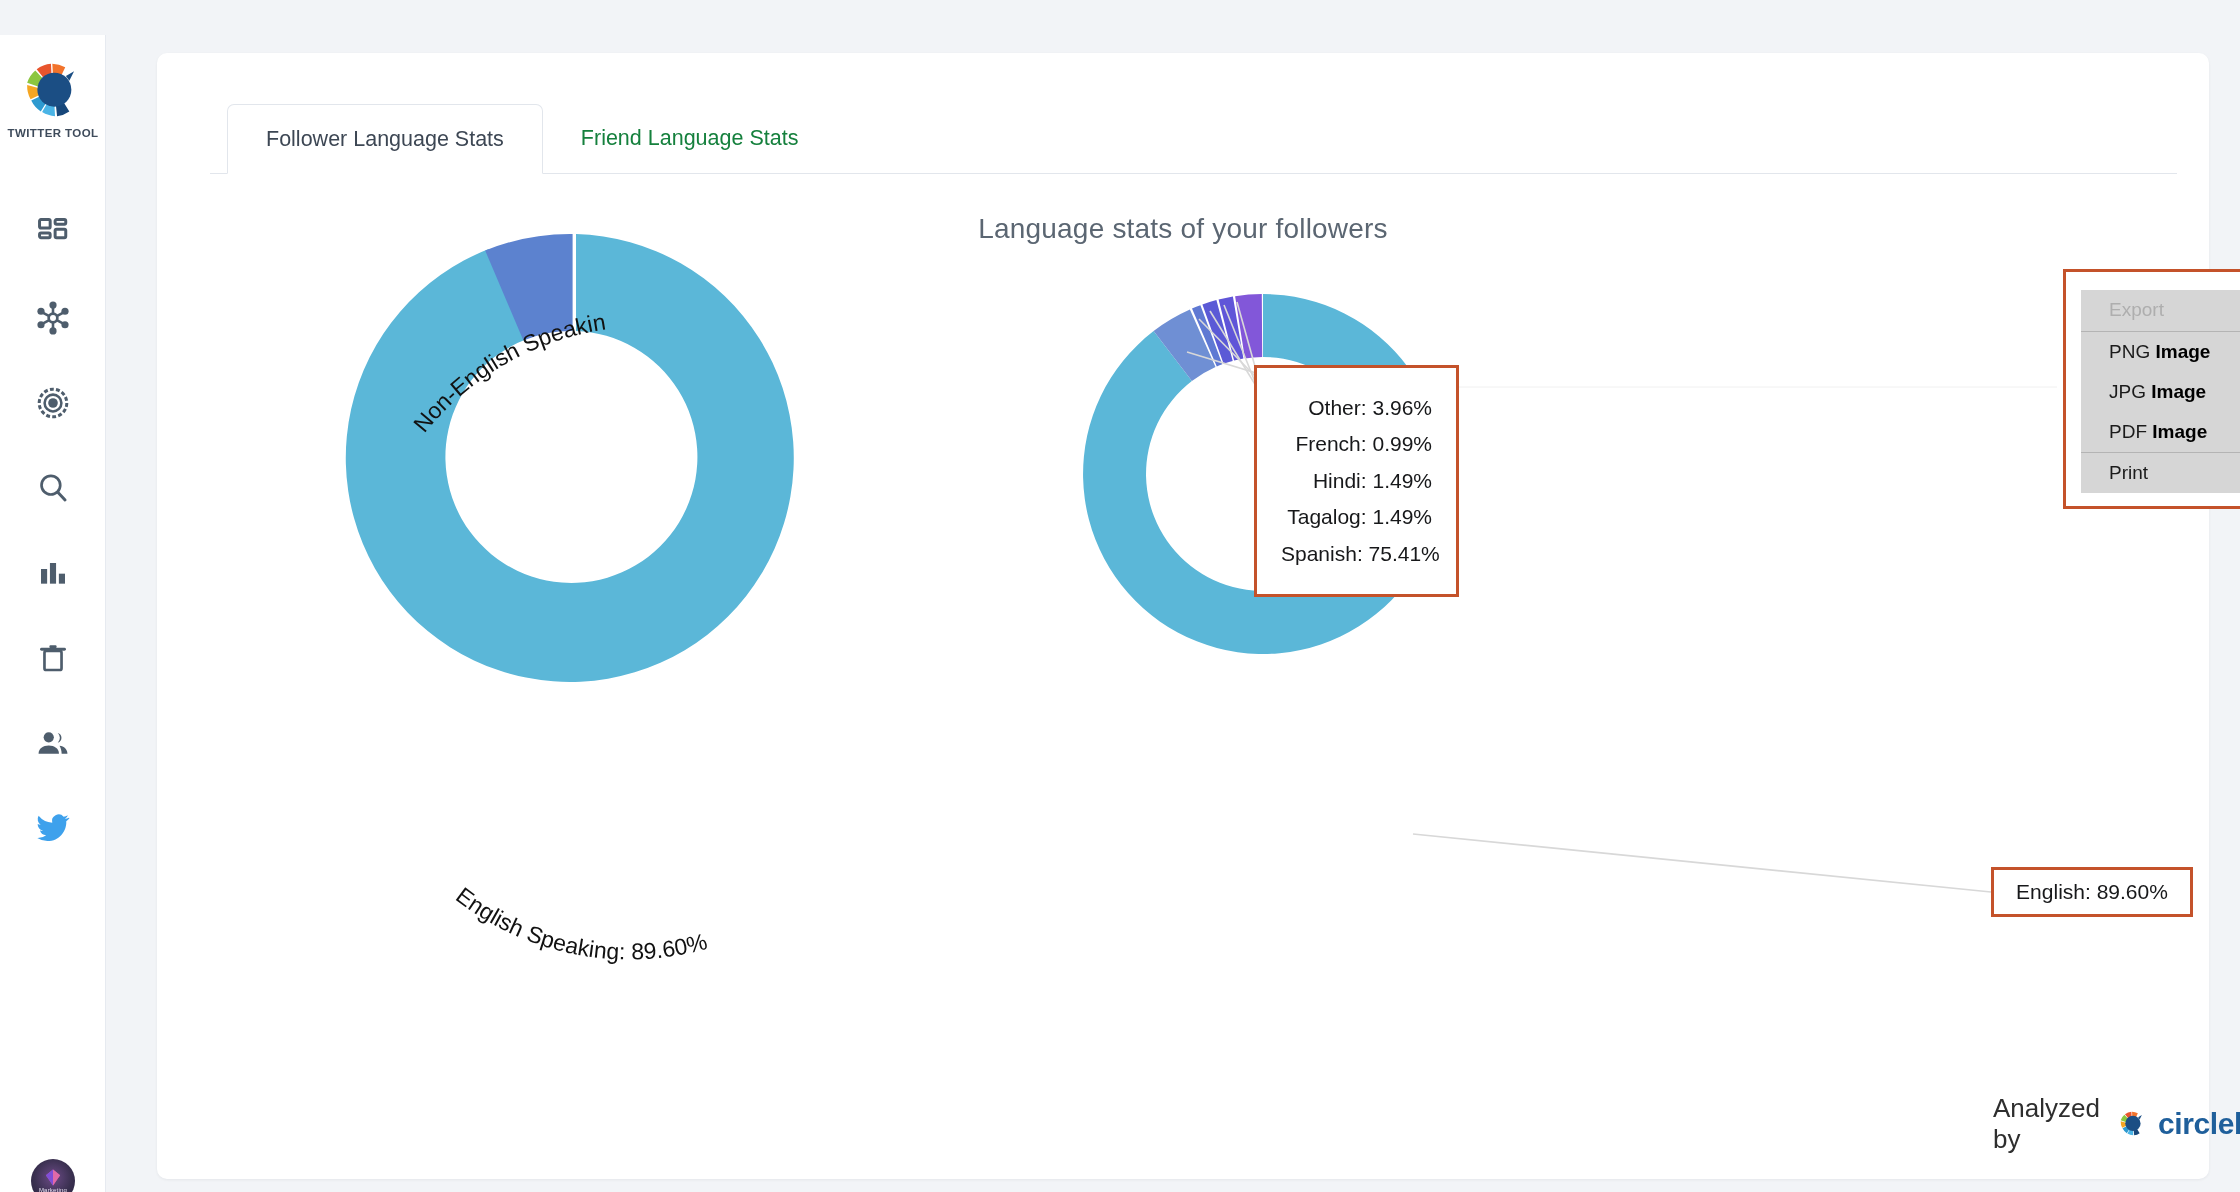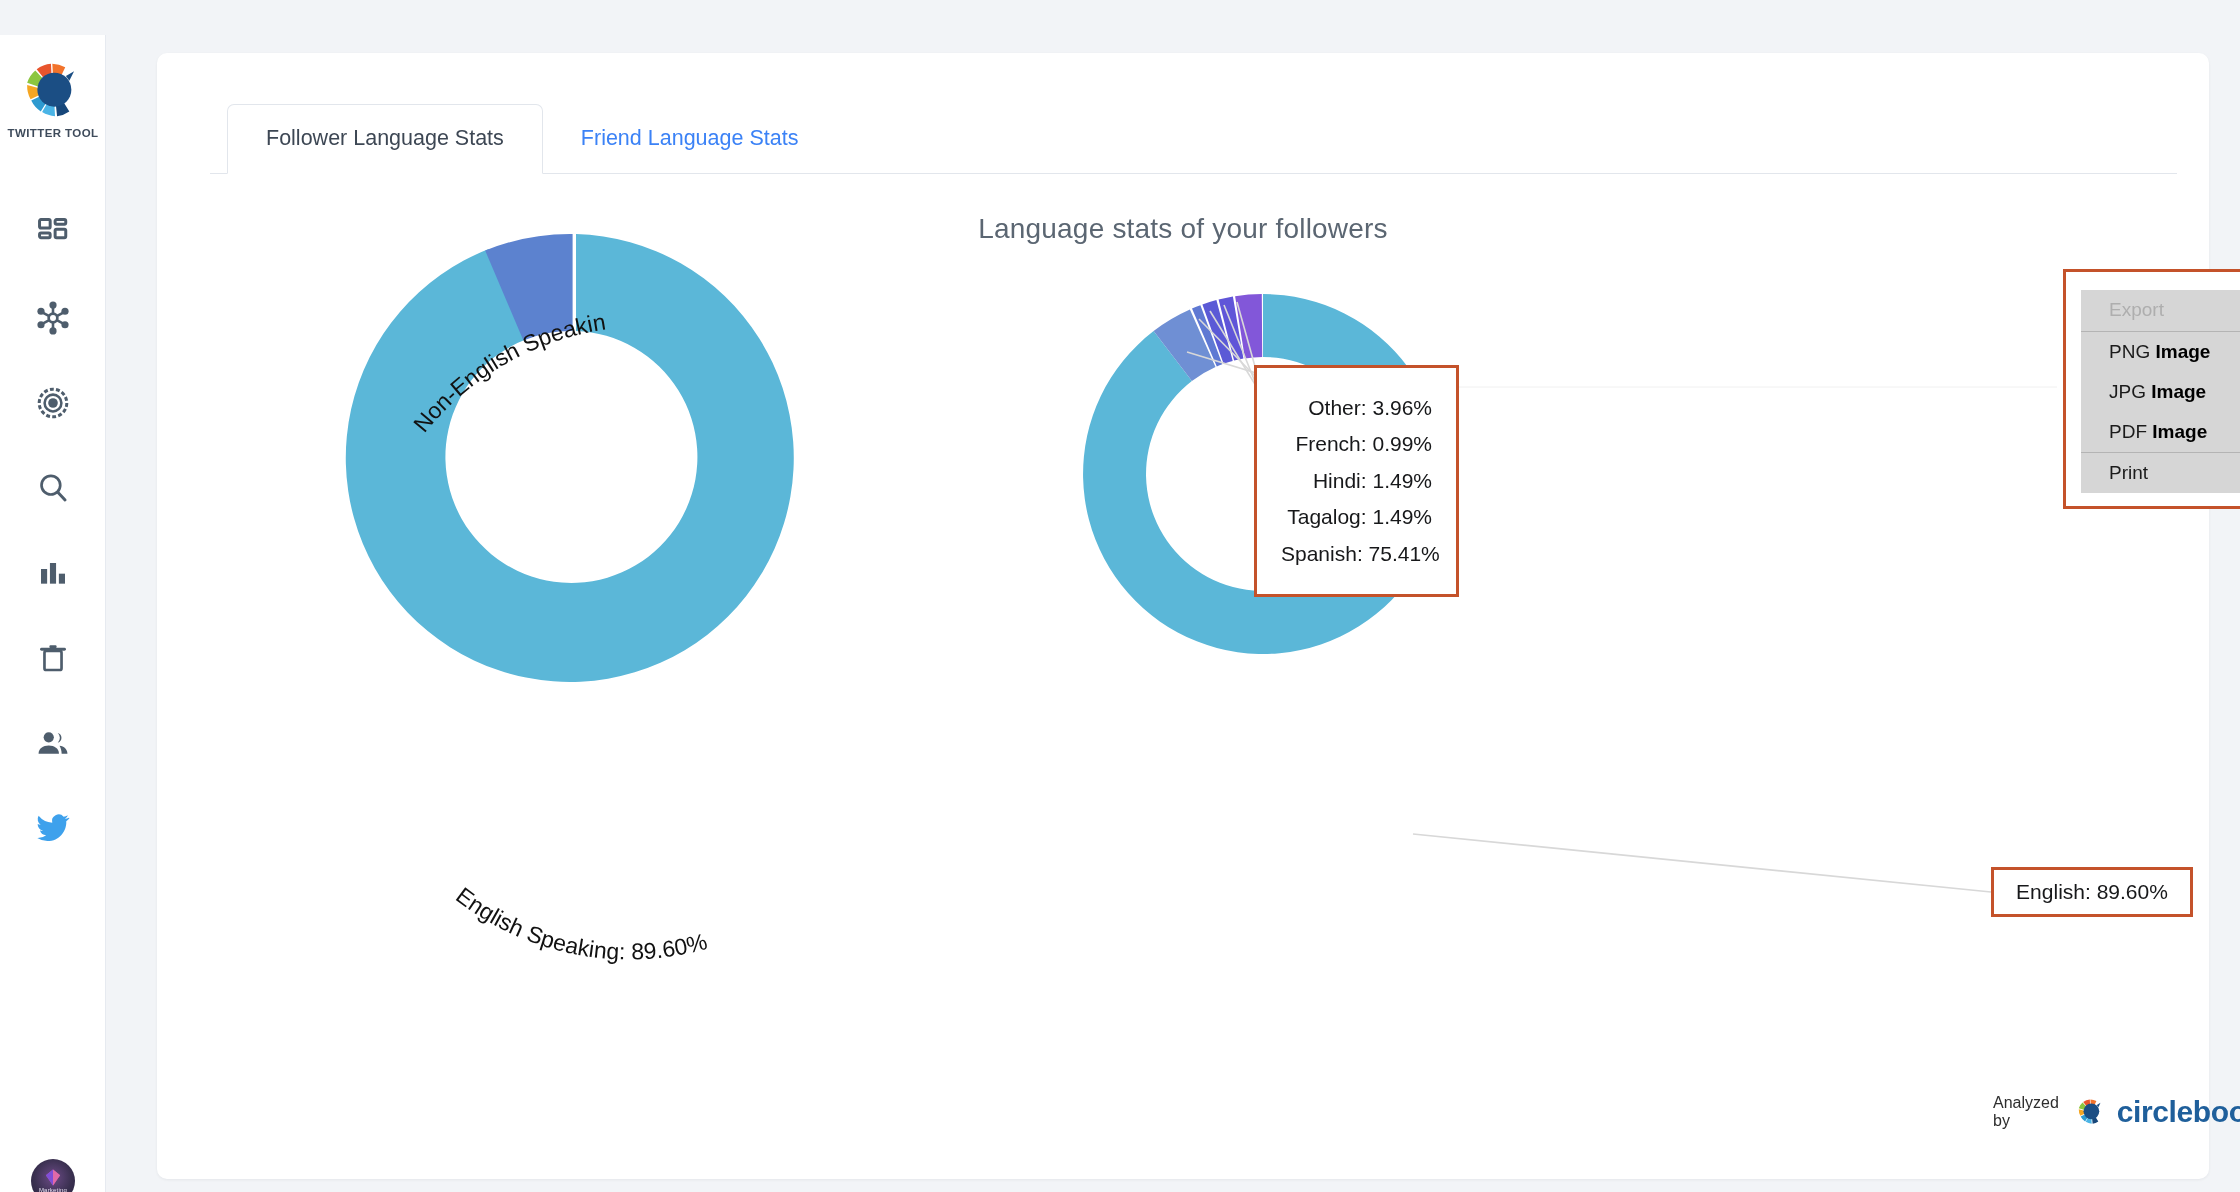--- a/index.html
+++ b/index.html
@@ -103,30 +103,30 @@
 
   
   .tabs {
     position: absolute;
     left: 53px;
     top: 50px;
     width: 1950px;
     height: 70px;
     border-bottom: 1px solid #e2e6ec;
     display: flex;
-    align-items: center;
+    align-items: flex-end;
     padding-left: 17px;
   }
   .tab {
     height: 70px;
     padding: 0 38px;
     display: flex;
     align-items: center;
     font-size: 21.5px;
-    color: #3b82f6;
+    color: #15803d;
     cursor: pointer;
     background: transparent;
     box-sizing: border-box;
   }
   .tab.active {
     background: #ffffff;
     border: 1px solid #e2e6ec;
     border-bottom: 1px solid #ffffff;
     border-radius: 7px 7px 0 0;
     margin-bottom: -1px;
@@ -234,21 +234,21 @@
   
   .footer-credit {
     position: absolute;
     left: 1836px;
     top: 1040px;
     display: flex;
     align-items: center;
     gap: 10px;
   }
   .footer-text {
-    font-size: 16px;
+    font-size: 26px;
     color: #2e2e2e;
   }
   .footer-logo { width: 38px; height: 38px; }
   .footer-brand {
     font-size: 30px;
     font-weight: 700;
     color: #1f5f9b;
     letter-spacing: -.4px;
   }
 </style>

